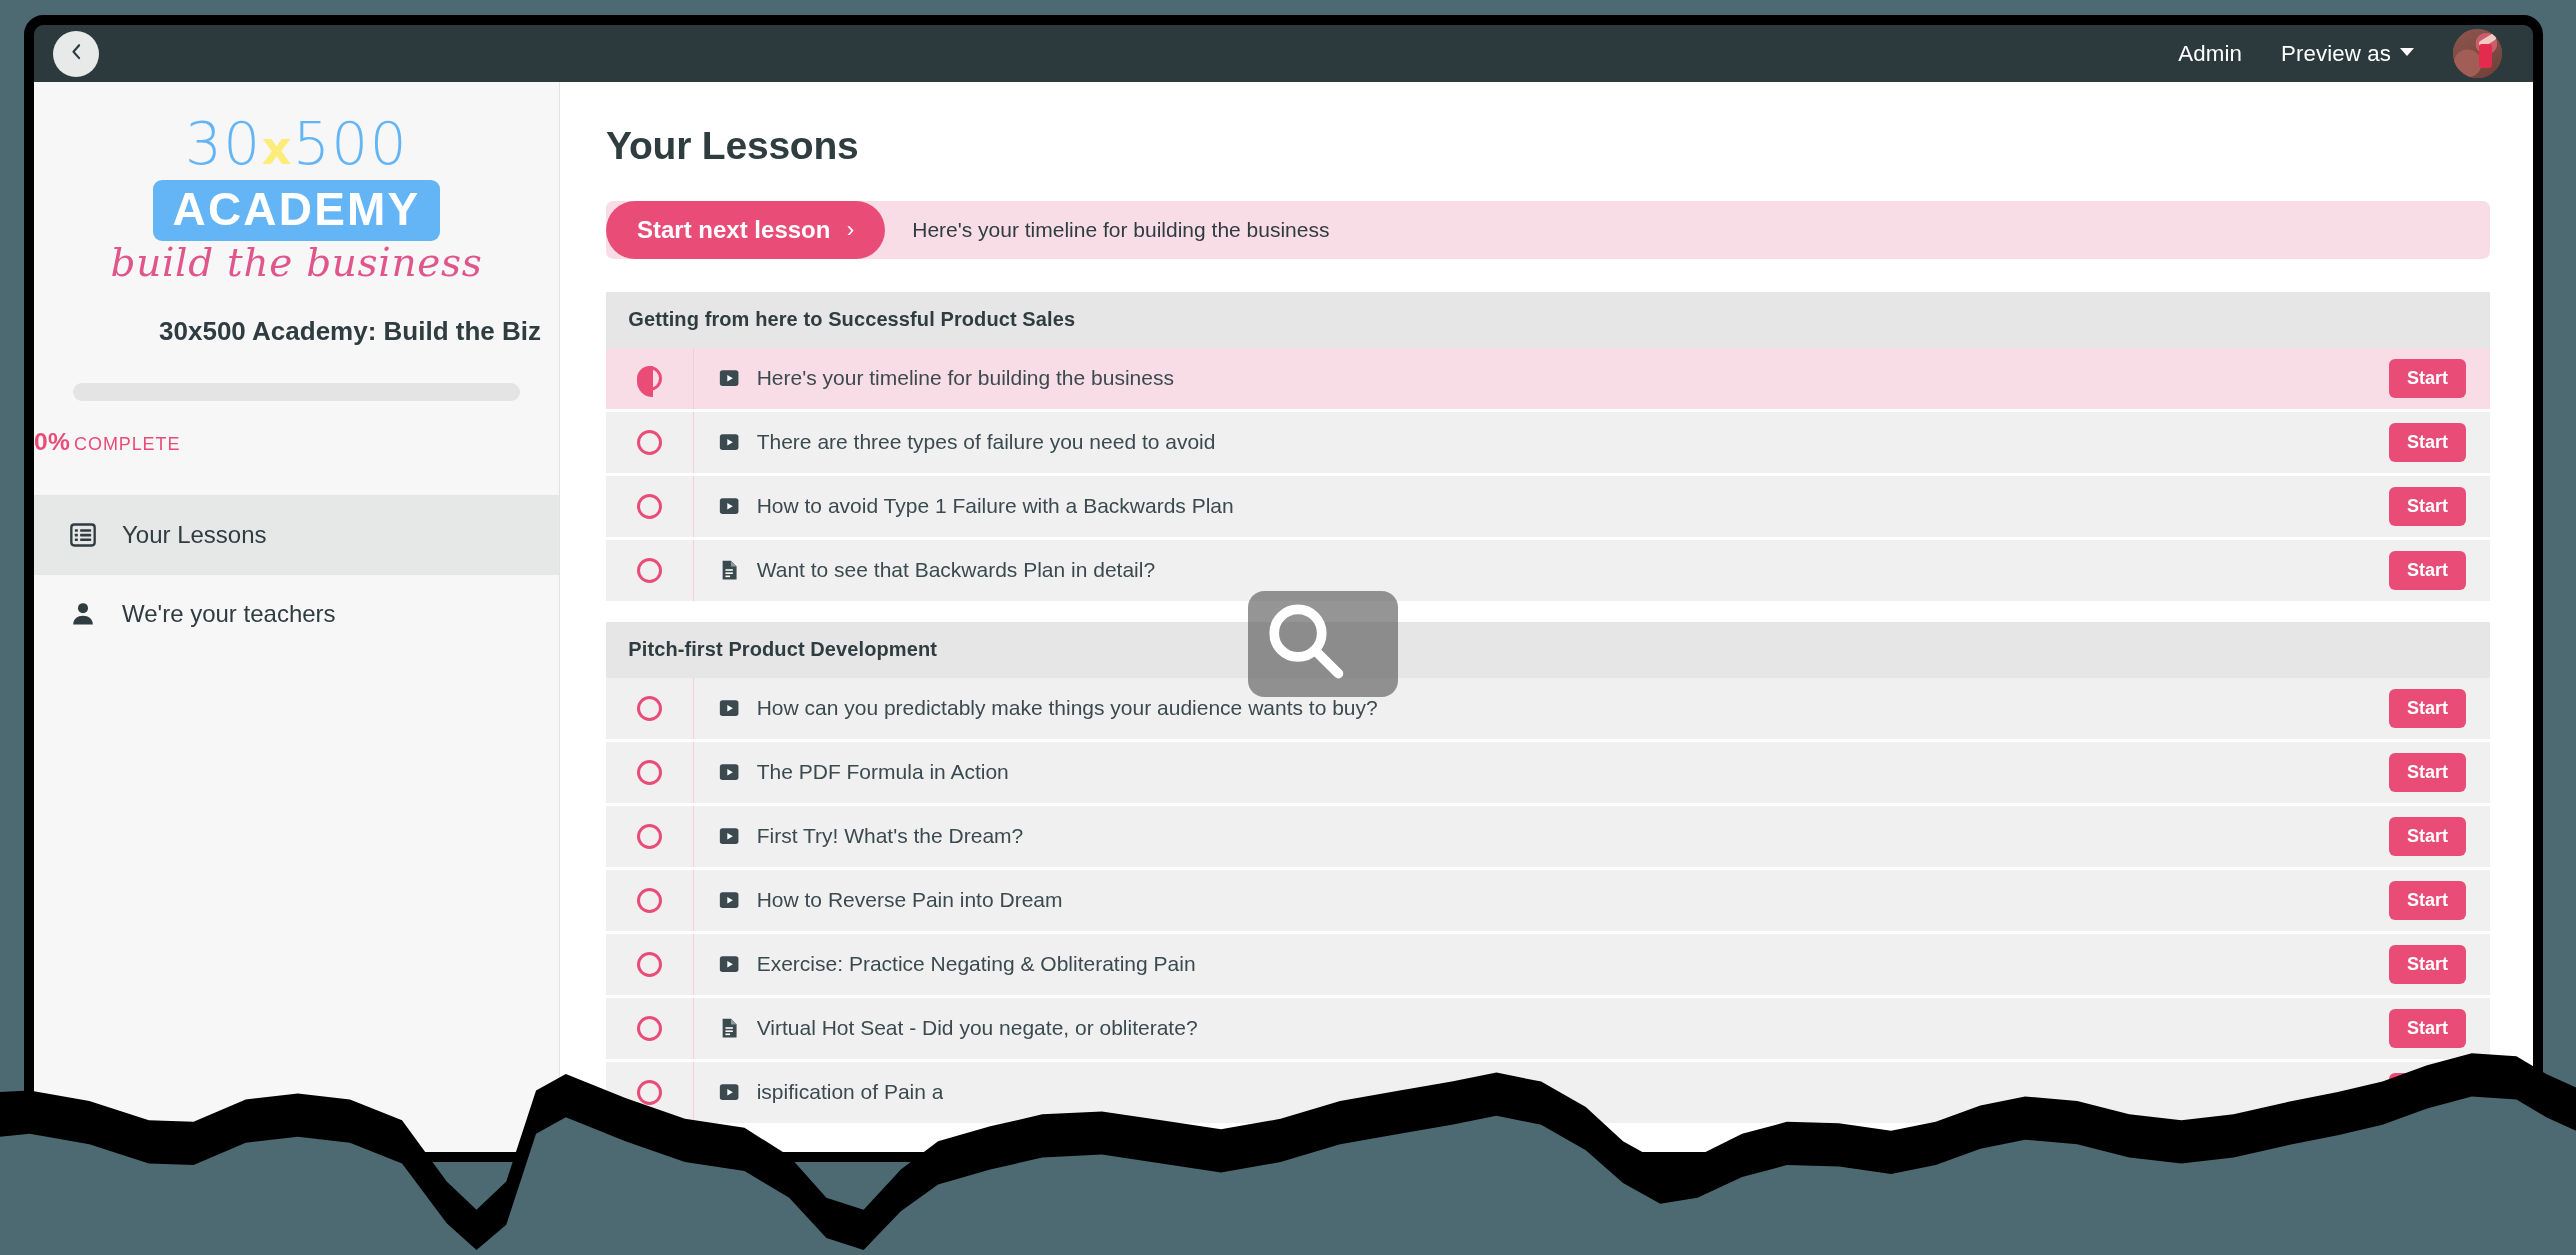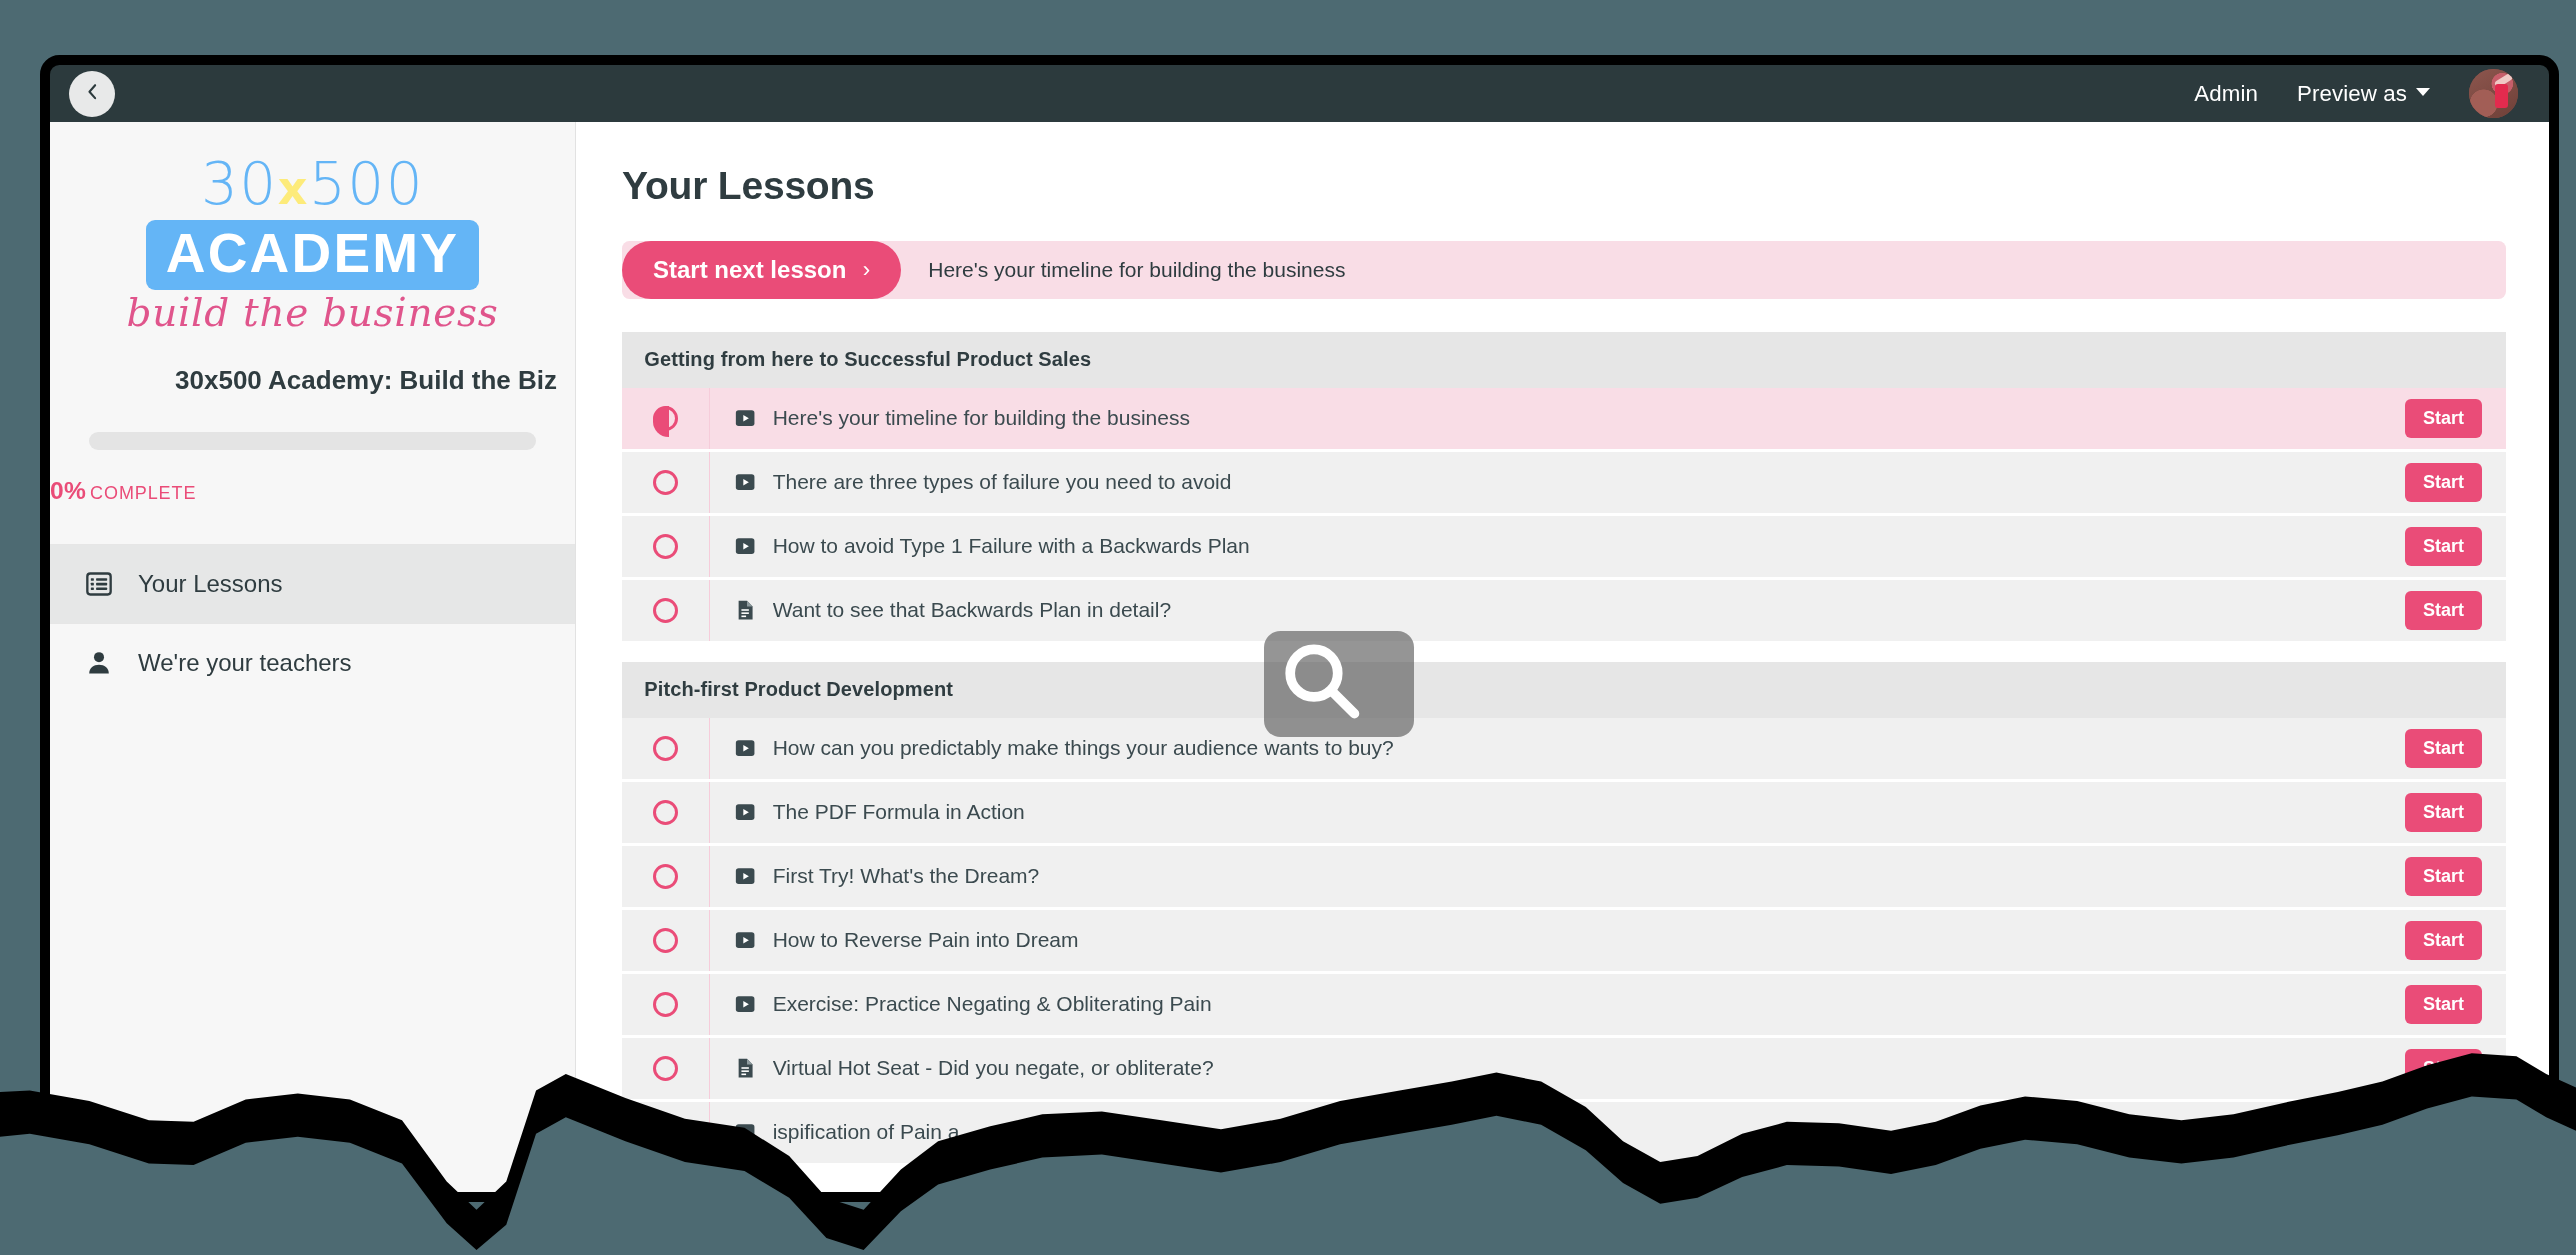--- a/index.html
+++ b/index.html
@@ -15,29 +15,28 @@
   
   #desktop {
     position: relative;
     width: 2576px;
     height: 1256px;
     background: #4d6a72;
   }
 
   #window {
     position: absolute;
-    left: 40px;
+    left: 24px;
     top: 15px;
     width: 2519px;
     height: 1147px;
     background: #000000;
     border-radius: 19.4px;
     border: 10.4px solid #000000;
     overflow: hidden;
-    margin-top: 40px;
   }
 
   
   #topbar {
     position: absolute;
     left: 0; top: 0;
     width: 100%;
     height: 57px;
     background: #2c3a3d;
     display: flex;
@@ -139,21 +138,21 @@
     font-weight: 300;
     color: #64b5f6;
     letter-spacing: 1.5px;
     line-height: 1;
   }
   #logo .l-top .x { color: #fdeb7a; font-weight: 700; font-size: 46px; }
   #logo .l-acad {
     display: inline-block;
     background: #64b5f6;
     color: #ffffff;
-    font-size: 55px;
+    font-size: 46px;
     font-weight: 700;
     letter-spacing: 2.2px;
     padding: 4.5px 19.4px 7.4px 19.4px;
     border-radius: 9px;
     margin-top: 7.4px;
     line-height: 1.05;
   }
   #logo .l-sub {
     font-family: "DejaVu Serif", serif;
     font-style: italic;

